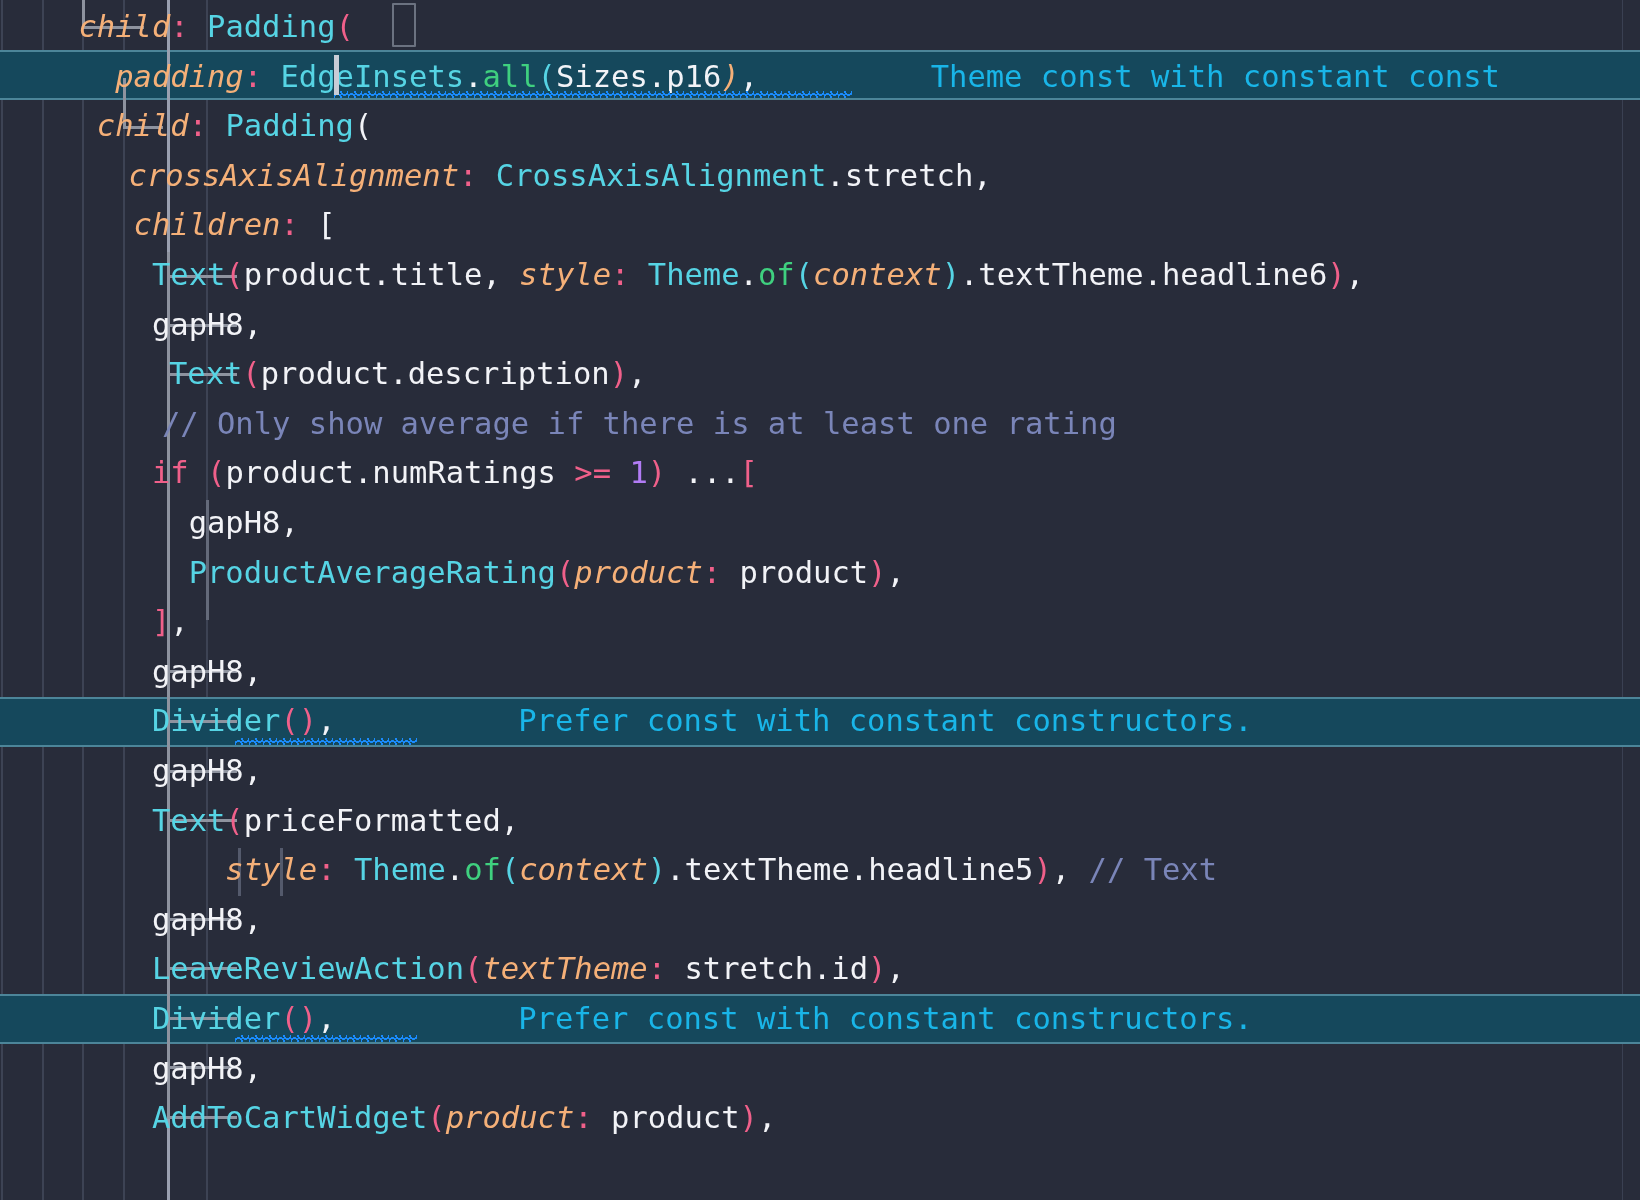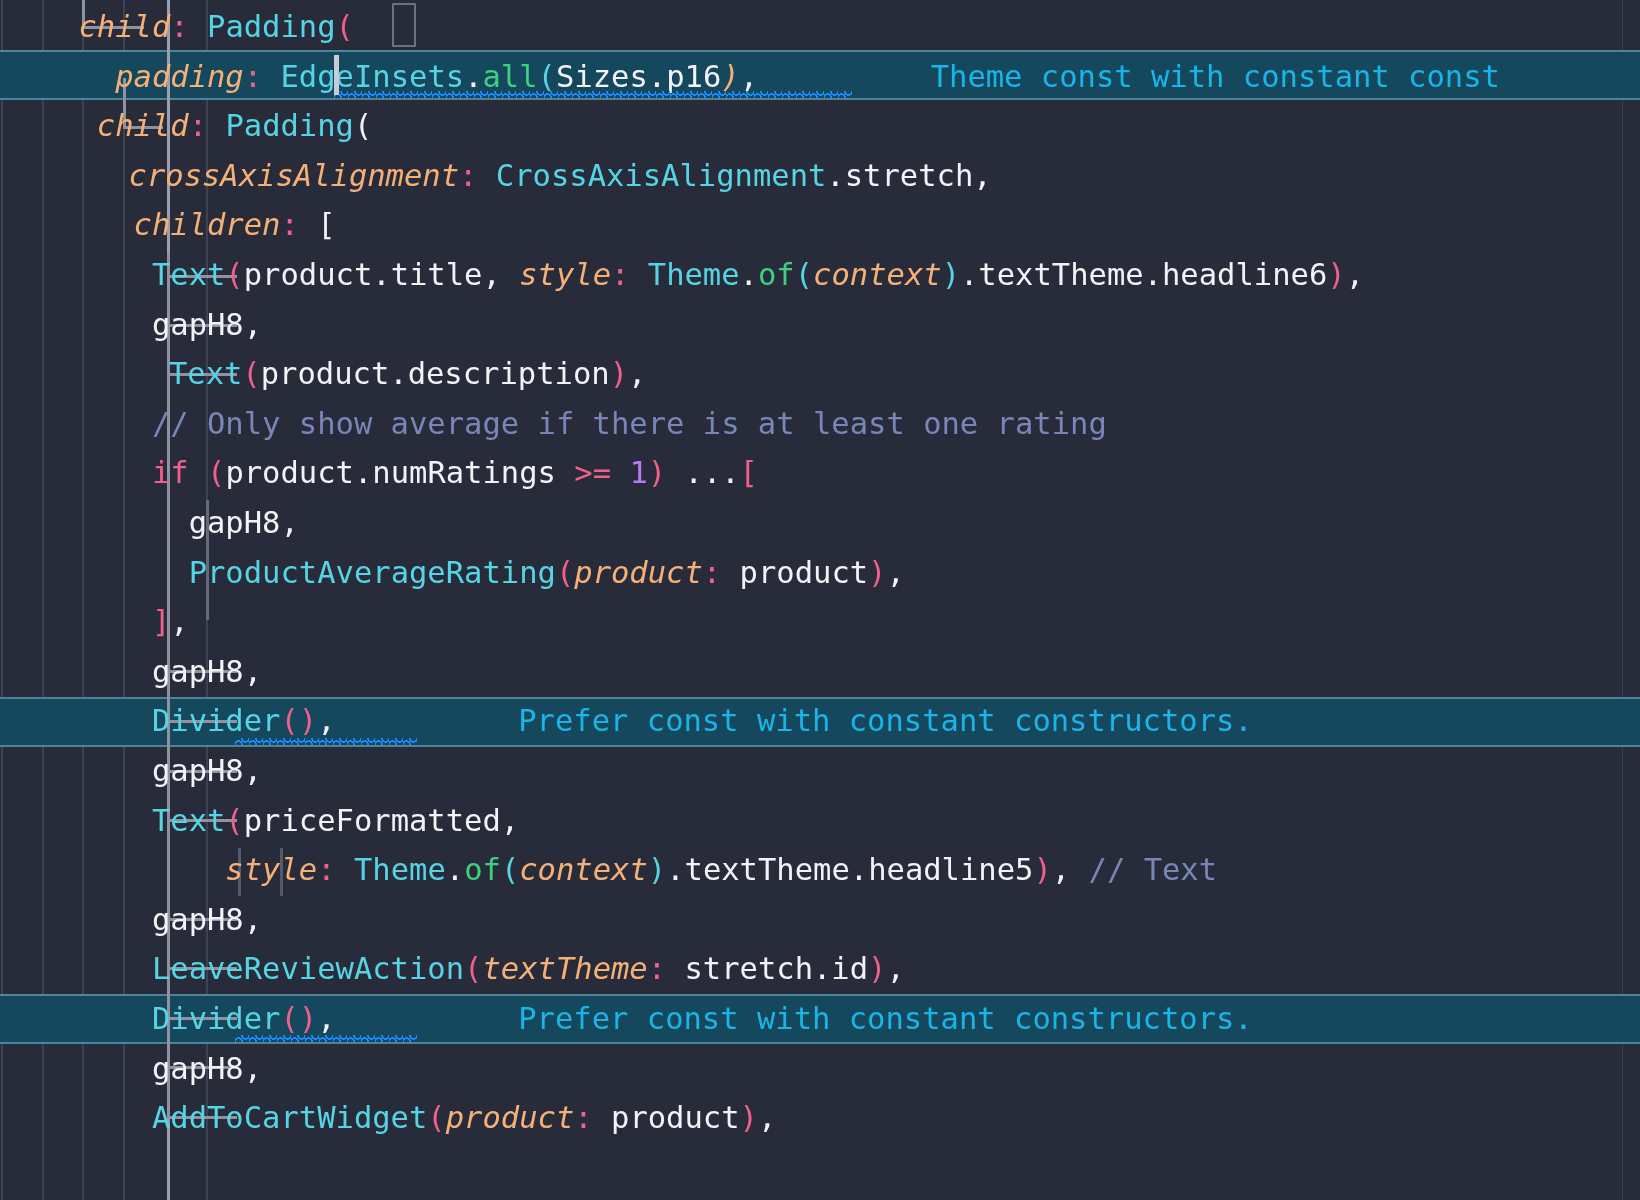--- a/index.html
+++ b/index.html
@@ -230,21 +230,21 @@
 
   <div id="code-lines">
       <div class="line" style="top: 2px;"><span class="txt" style="left: 5px;"><span class="plain">    </span><span class="param">child</span><span class="colon">:</span><span class="plain"> </span><span class="cls">Padding</span><span class="punc">(</span></span></div>
       <div class="line" style="top: 51.6px;"><span class="txt" style="left: 5px;"><span class="plain">      </span><span class="param">padding</span><span class="colon">:</span><span class="plain"> </span><span class="cls">EdgeInsets</span><span class="plain">.</span><span class="meth">all</span><span class="cls">(</span><span class="plain">Sizes</span><span class="plain">.</span><span class="plain">p16</span><span class="param">)</span><span class="plain">,</span></span></div>
       <div class="line" style="top: 101.2px;"><span class="txt" style="left: 5px;"><span class="plain">     </span><span class="param">child</span><span class="colon">:</span><span class="plain"> </span><span class="cls">Padding</span><span class="plain">(</span></span></div>
       <div class="line" style="top: 150.8px;"><span class="txt" style="left: 0;"><span class="plain">       </span><span class="param">crossAxisAlignment</span><span class="colon">:</span><span class="plain"> </span><span class="cls">CrossAxisAlignment</span><span class="plain">.stretch,</span></span></div>
       <div class="line" style="top: 200.4px;"><span class="txt" style="left: 5px; text-align: center;"><span class="plain">       </span><span class="param">children</span><span class="colon">:</span><span class="plain"> [</span></span></div>
       <div class="line" style="top: 250px;"><span class="txt" style="left: 5px;"><span class="plain">        </span><span class="cls">Text</span><span class="punc">(</span><span class="plain">product.title, </span><span class="param">style</span><span class="colon">:</span><span class="plain"> </span><span class="cls">Theme</span><span class="plain">.</span><span class="meth">of</span><span class="cls">(</span><span class="param">context</span><span class="cls">)</span><span class="plain">.textTheme.headline6</span><span class="punc">)</span><span class="plain">,</span></span></div>
       <div class="line" style="top: 299.6px;"><span class="txt" style="left: 5px;"><span class="plain">        gapH8,</span></span></div>
       <div class="line" style="top: 349.2px;"><span class="txt" style="left: 22px;"><span class="plain">        </span><span class="cls">Text</span><span class="punc">(</span><span class="plain">product.description</span><span class="punc">)</span><span class="plain">,</span></span></div>
-      <div class="line" style="top: 398.8px;"><span class="txt" style="left: 5px;"><span class="plain">        </span><span class="cmt">// Only show average if there is at least one rating</span></span></div>
+      <div class="line" style="top: 398.8px;"><span class="txt" style="left: 15px;"><span class="plain">        </span><span class="cmt">// Only show average if there is at least one rating</span></span></div>
       <div class="line" style="top: 448.4px;"><span class="txt" style="left: 5px;"><span class="plain">        </span><span class="kw">if</span><span class="plain"> </span><span class="punc">(</span><span class="plain">product.numRatings </span><span class="op">&gt;=</span><span class="plain"> </span><span class="num">1</span><span class="punc">)</span><span class="plain"> </span><span class="dots">...</span><span class="punc">[</span></span></div>
       <div class="line" style="top: 498px;"><span class="txt" style="left: 5px;"><span class="plain">          gapH8,</span></span></div>
       <div class="line" style="top: 547.6px;"><span class="txt" style="left: 5px;"><span class="plain">          </span><span class="cls">ProductAverageRating</span><span class="punc">(</span><span class="param">product</span><span class="colon">:</span><span class="plain"> product</span><span class="punc">)</span><span class="plain">,</span></span></div>
       <div class="line" style="top: 597.2px;"><span class="txt" style="left: 5px;"><span class="plain">        </span><span class="punc">]</span><span class="plain">,</span></span></div>
       <div class="line" style="top: 646.8px;"><span class="txt" style="left: 5px;"><span class="plain">        gapH8,</span></span></div>
       <div class="line" style="top: 696.4px;"><span class="txt" style="left: 5px;"><span class="plain">        </span><span class="cls">Divider</span><span class="punc">(</span><span class="punc">)</span><span class="plain">,</span></span><span class="lint txt" style="left: 518.24px;">Prefer const with constant constructors.</span></div>
       <div class="line" style="top: 746px;"><span class="txt" style="left: 5px;"><span class="plain">        gapH8,</span></span></div>
       <div class="line" style="top: 795.6px;"><span class="txt" style="left: 5px;"><span class="plain">        </span><span class="cls">Text</span><span class="punc">(</span><span class="plain">priceFormatted,</span></span></div>
       <div class="line" style="top: 845.2px;"><span class="txt" style="left: 5px;"><span class="plain">            </span><span class="param">style</span><span class="colon">:</span><span class="plain"> </span><span class="cls">Theme</span><span class="plain">.</span><span class="meth">of</span><span class="cls">(</span><span class="param">context</span><span class="cls">)</span><span class="plain">.textTheme.headline5</span><span class="punc">)</span><span class="plain">, </span><span class="cmt">// Text</span></span></div>
       <div class="line" style="top: 894.8px;"><span class="txt" style="left: 5px;"><span class="plain">        gapH8,</span></span></div>

